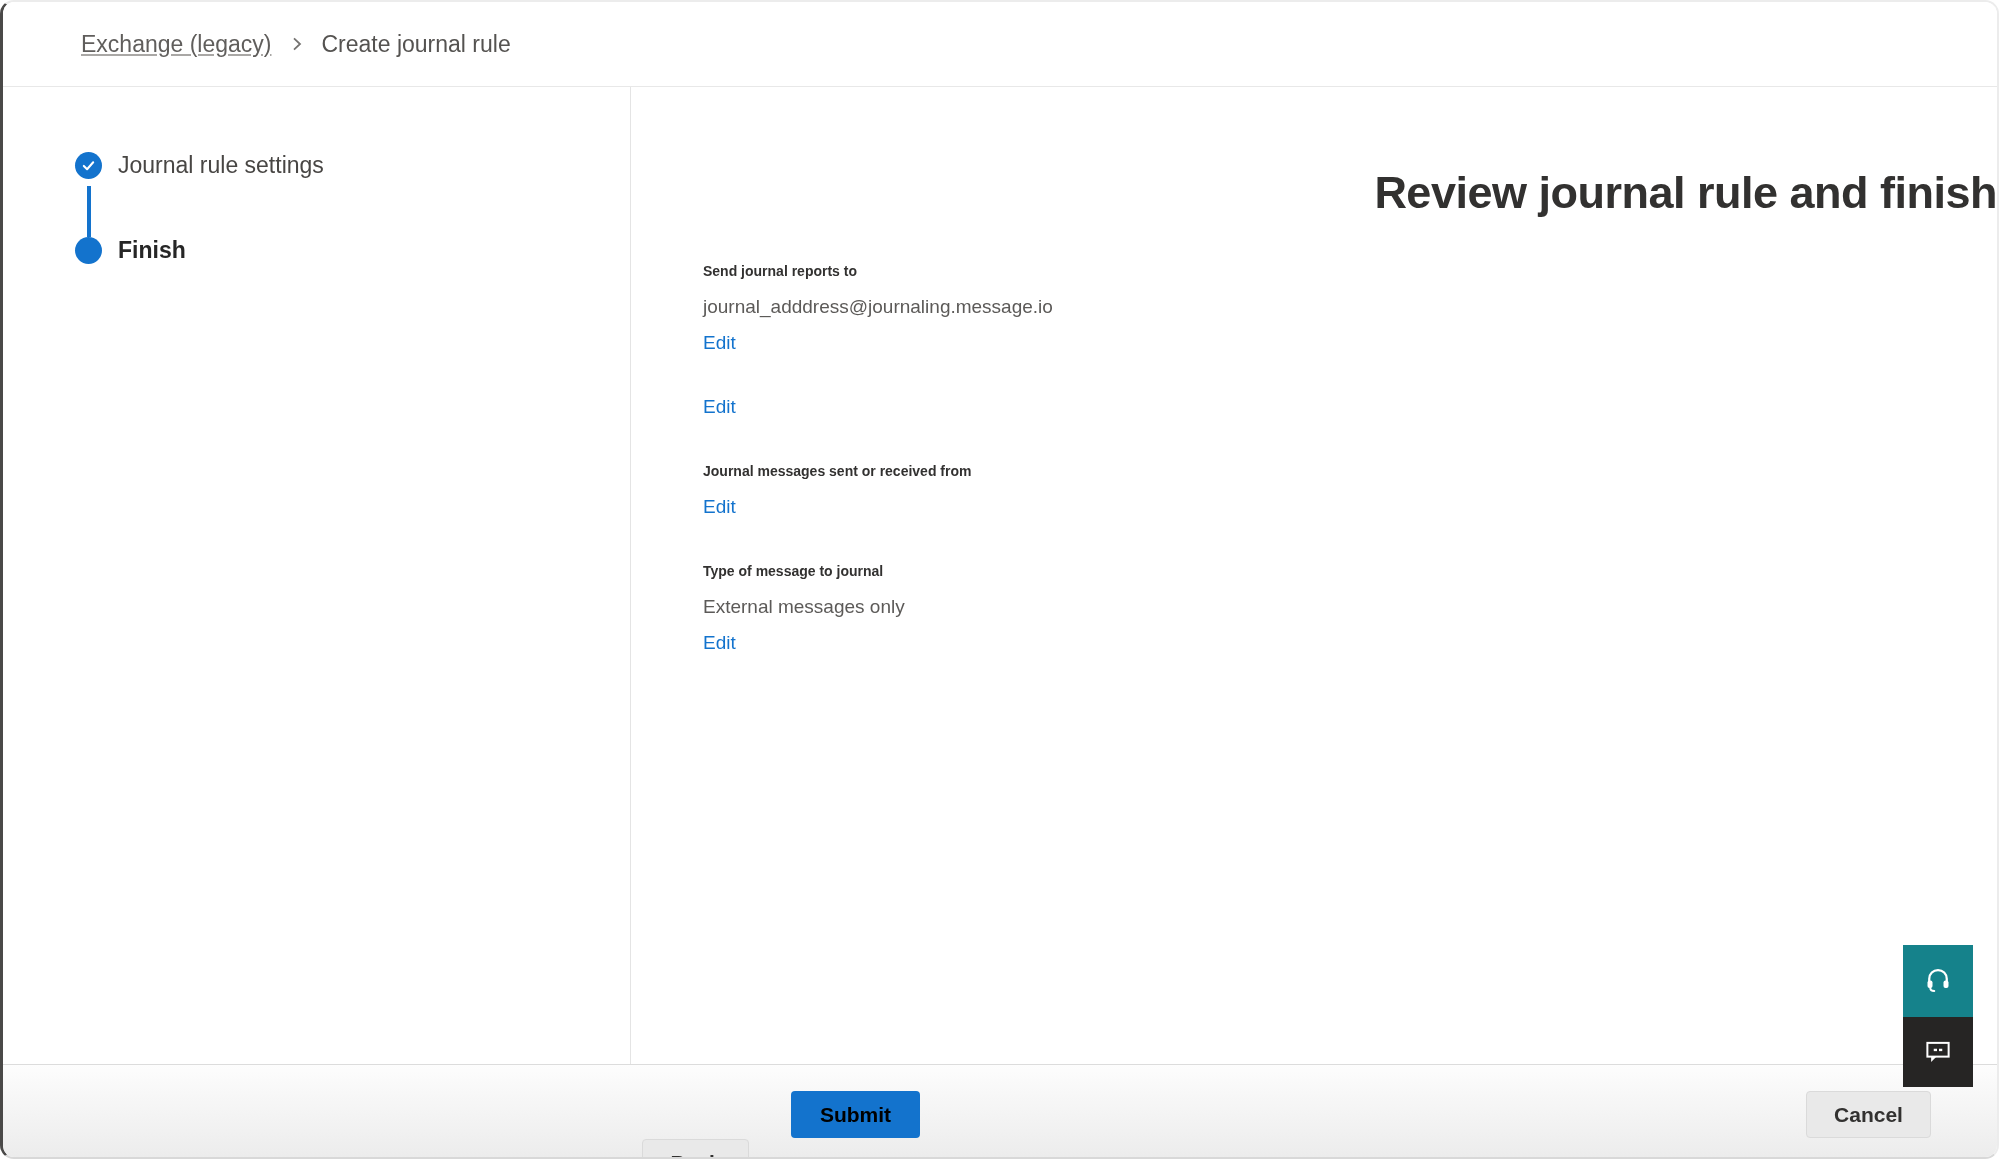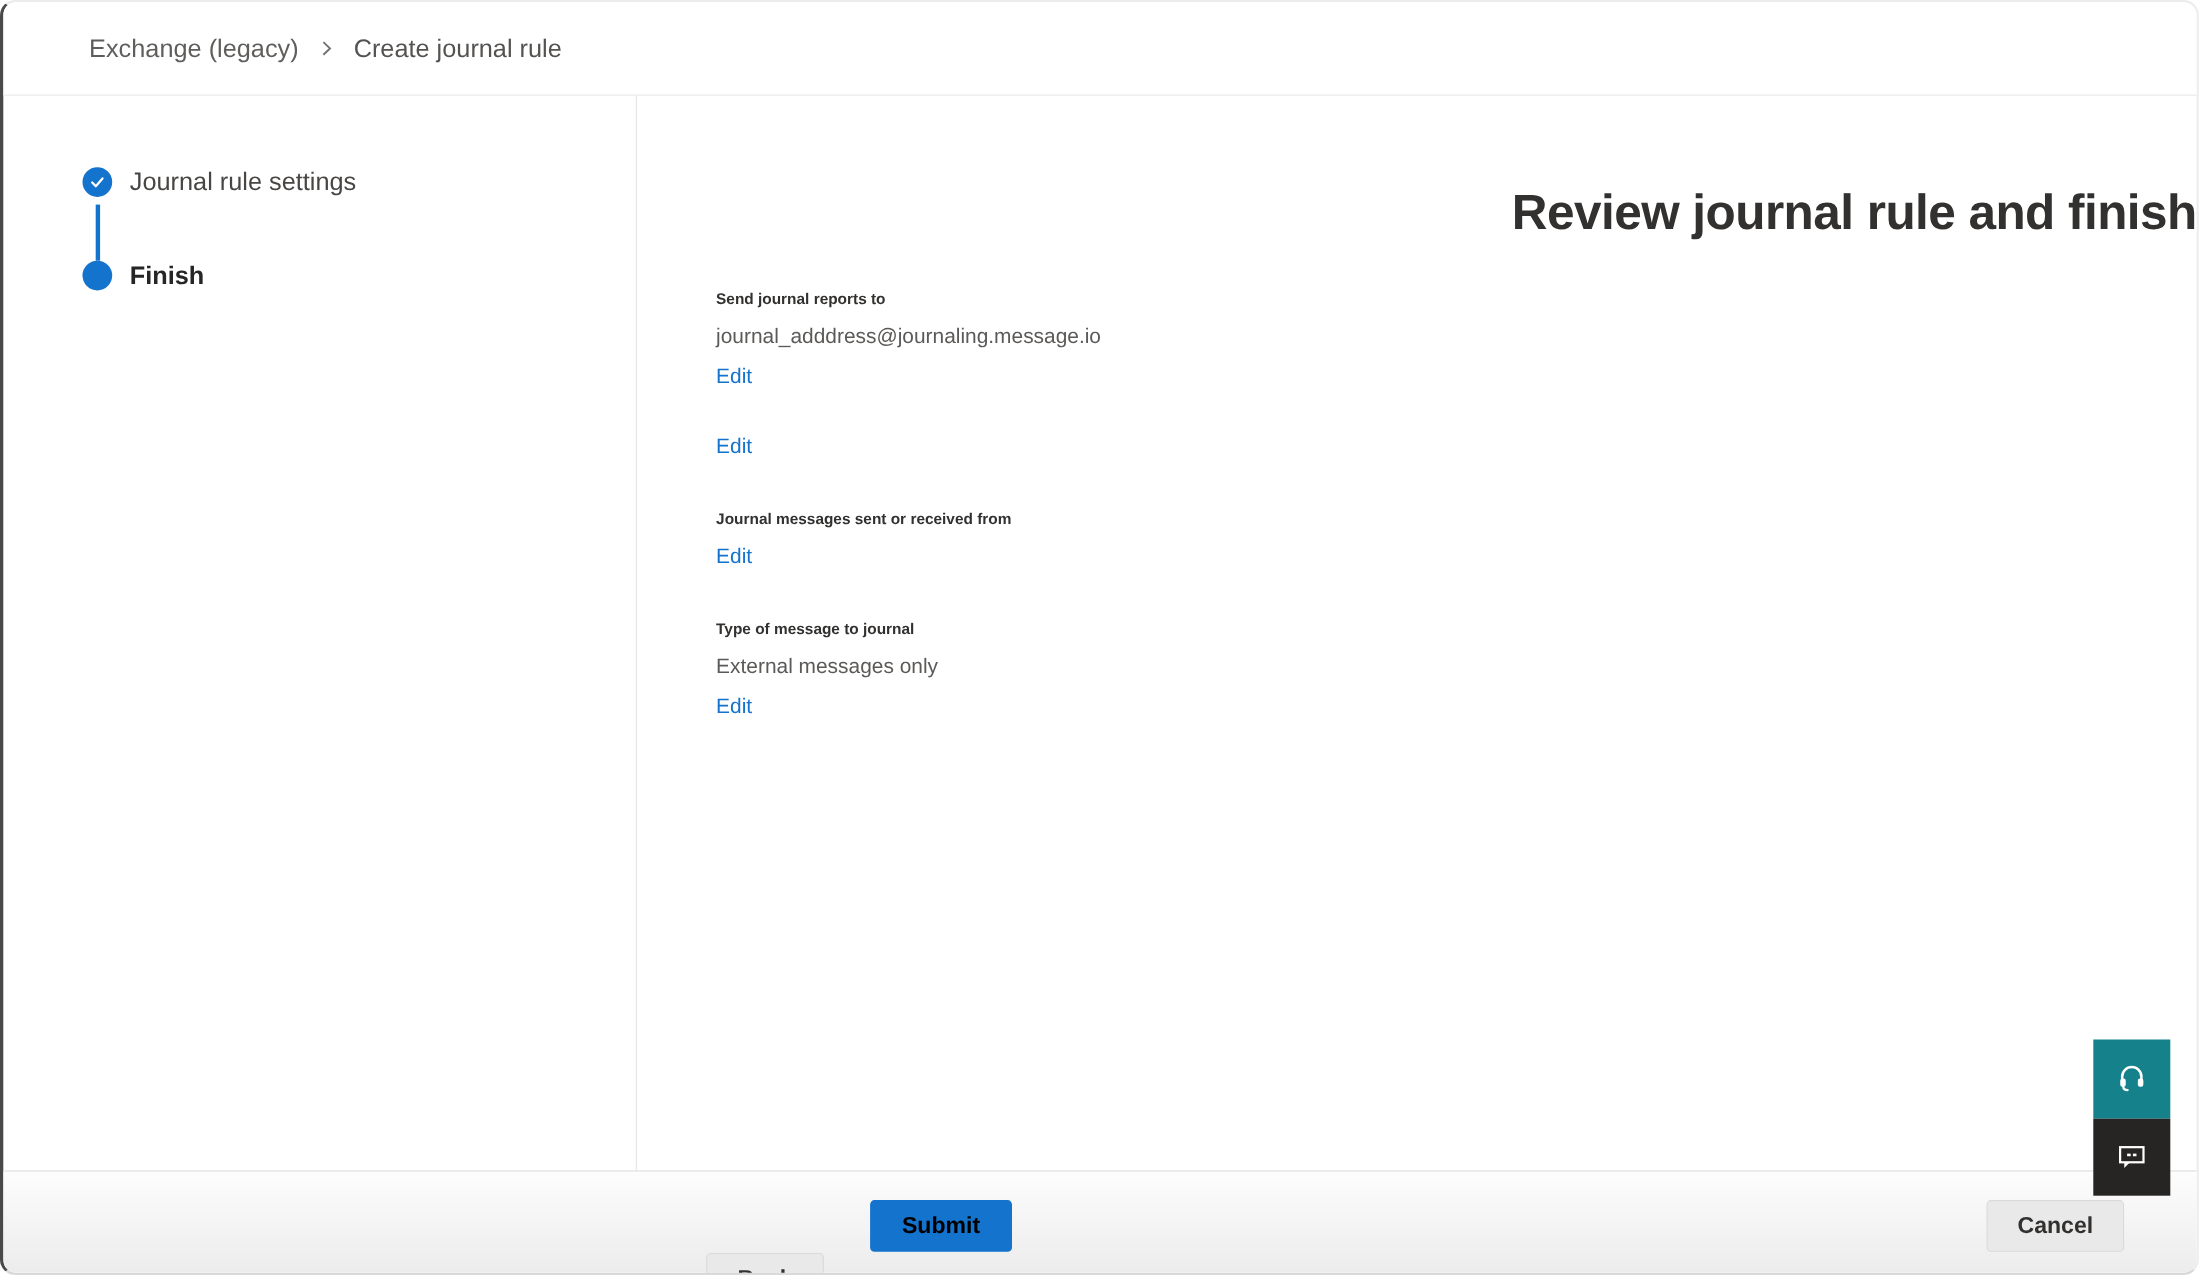--- a/index.html
+++ b/index.html
@@ -17,26 +17,26 @@
     position:relative;width:1999px;height:1159px;background:#ffffff;
     overflow:hidden;border-radius:14px;
     border:2px solid #ececec;border-left:3px solid #4a4948;border-bottom-color:#d8d8d8;
   }
   
   .header{
     position:absolute;top:0;left:0;right:0;height:85px;background:#fff;
     border-bottom:1px solid #e8e8e8;display:flex;align-items:center;padding-left:78px;
   }
   .breadcrumb{display:flex;align-items:center;font-size:23px;color:#605e5c;}
-  .crumb-link{color:#605e5c;cursor:pointer;text-decoration-color:#a9a7a5;}
+  .crumb-link{color:#605e5c;cursor:pointer;text-decoration:underline;text-decoration-color:#a9a7a5;}
   .crumb-sep{display:flex;align-items:center;margin:0 16px;}
   .crumb-current{color:#555351;}
   
   .page-body{position:absolute;top:85px;left:0;right:0;bottom:93px;display:flex;}
-  .steps-nav{width:576px;border-right:1px solid var(--line);padding:65px 0 0 72px;}
+  .steps-nav{width:628px;border-right:1px solid var(--line);padding:65px 0 0 72px;}
   .step-row{display:flex;align-items:center;}
   .step-circle{
     width:27px;height:27px;border-radius:50%;background:var(--accent);
     display:flex;align-items:center;justify-content:center;flex:0 0 27px;
   }
   .step-connector{width:4px;height:51px;background:var(--accent);margin:7px 0 0 11.5px;}
   .step-label{margin-left:16px;font-size:23px;color:#484644;}
   .step-label.current{font-weight:bold;color:#262626;}
   
   .main{flex:1;padding-left:72px;}

